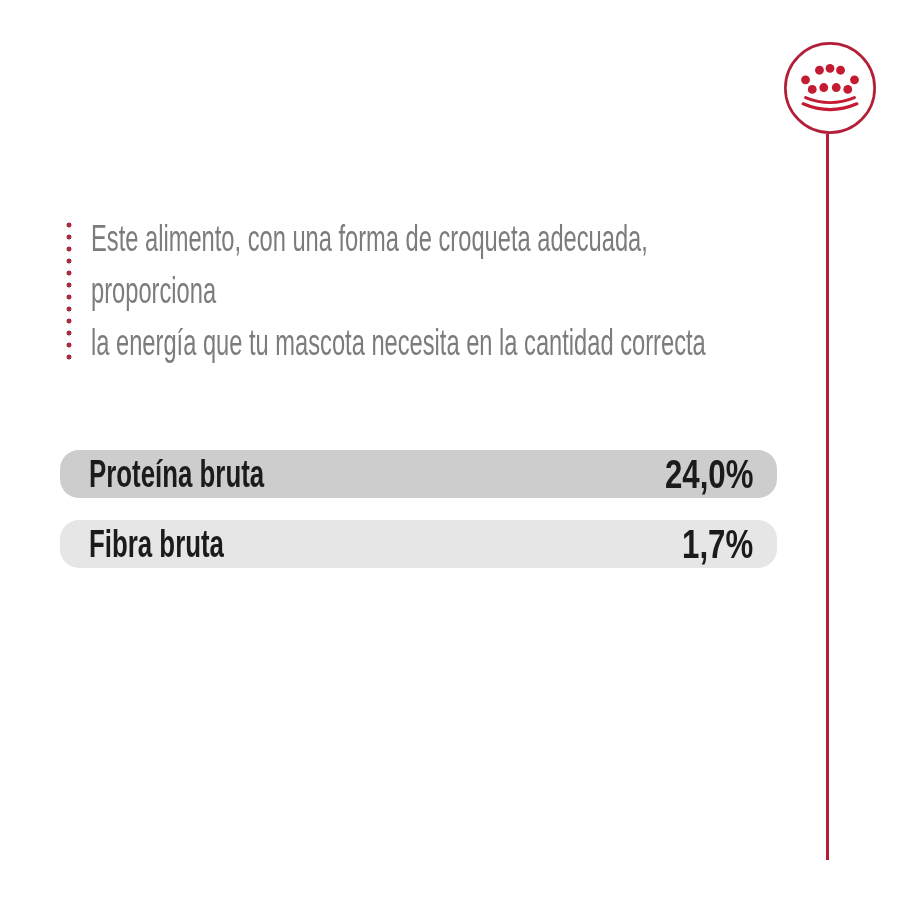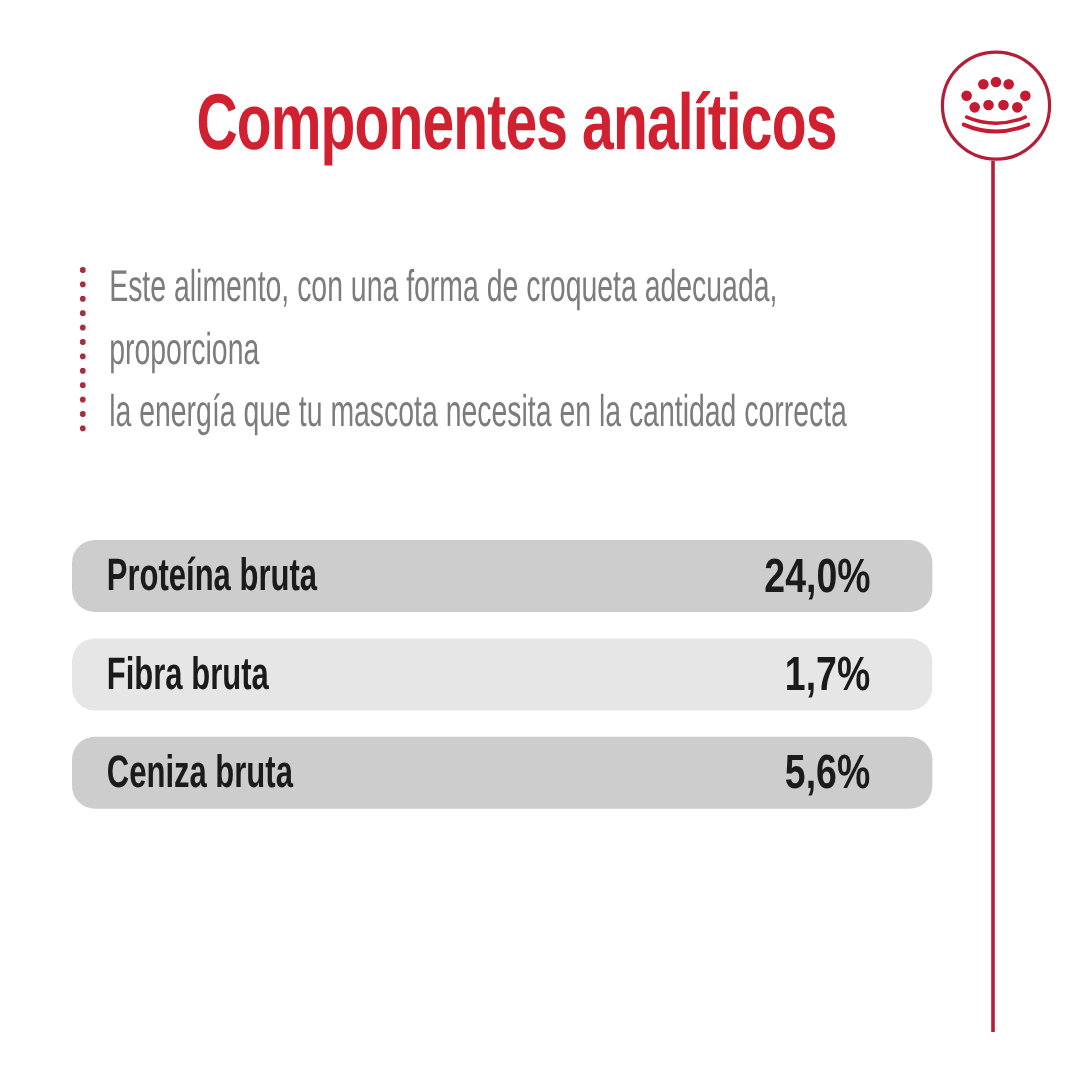--- a/index.html
+++ b/index.html
@@ -96,27 +96,27 @@
   }
 
   
   .table {
     position: absolute;
     left: 60px;
     top: 450px;
     width: 717px;
   }
   .row {
-    height: 60px;
+    height: 48px;
     margin-bottom: 22px;
     border-radius: 19px;
     display: flex;
     align-items: center;
     justify-content: space-between;
-    padding: 0 52px 0 29px;
+    padding: 0 24px 0 29px;
     background: var(--row-light);
   }
   .row:nth-child(odd) { background: var(--row-dark); }
   .row-label {
     display: inline-block;
     font-size: 38px;
     font-weight: bold;
     color: var(--row-text);
     transform: scaleX(0.68);
     transform-origin: left center;
@@ -132,23 +132,20 @@
     transform-origin: right center;
     white-space: nowrap;
     line-height: 1;
   }
 </style>
 </head>
 <body>
 
 <div class="canvas">
 
-  <div class="title-wrap">
-    <span class="title-text">Componentes analíticos</span>
-  </div>
 
   <span class="logo">
     <svg viewBox="0 0 100 100" aria-hidden="true">
       <circle class="ring" cx="50" cy="50" r="46.5"></circle>
 
       <circle class="dot" cx="39" cy="31.5" r="4.6"></circle>
       <circle class="dot" cx="50" cy="29.5" r="4.6"></circle>
       <circle class="dot" cx="61" cy="31.5" r="4.6"></circle>
       <circle class="dot" cx="24.5" cy="41.5" r="4.6"></circle>
       <circle class="dot" cx="75.5" cy="41.5" r="4.6"></circle>
@@ -175,19 +172,15 @@
 
   <div class="table">
     <div class="row">
       <span class="row-label">Proteína bruta</span>
       <span class="row-value">24,0%</span>
     </div>
     <div class="row">
       <span class="row-label">Fibra bruta</span>
       <span class="row-value">1,7%</span>
     </div>
-    <div class="row">
-      <span class="row-label">Ceniza bruta</span>
-      <span class="row-value">5,6%</span>
-    </div>
   </div>
 
 </div>
 
 </body></html>

